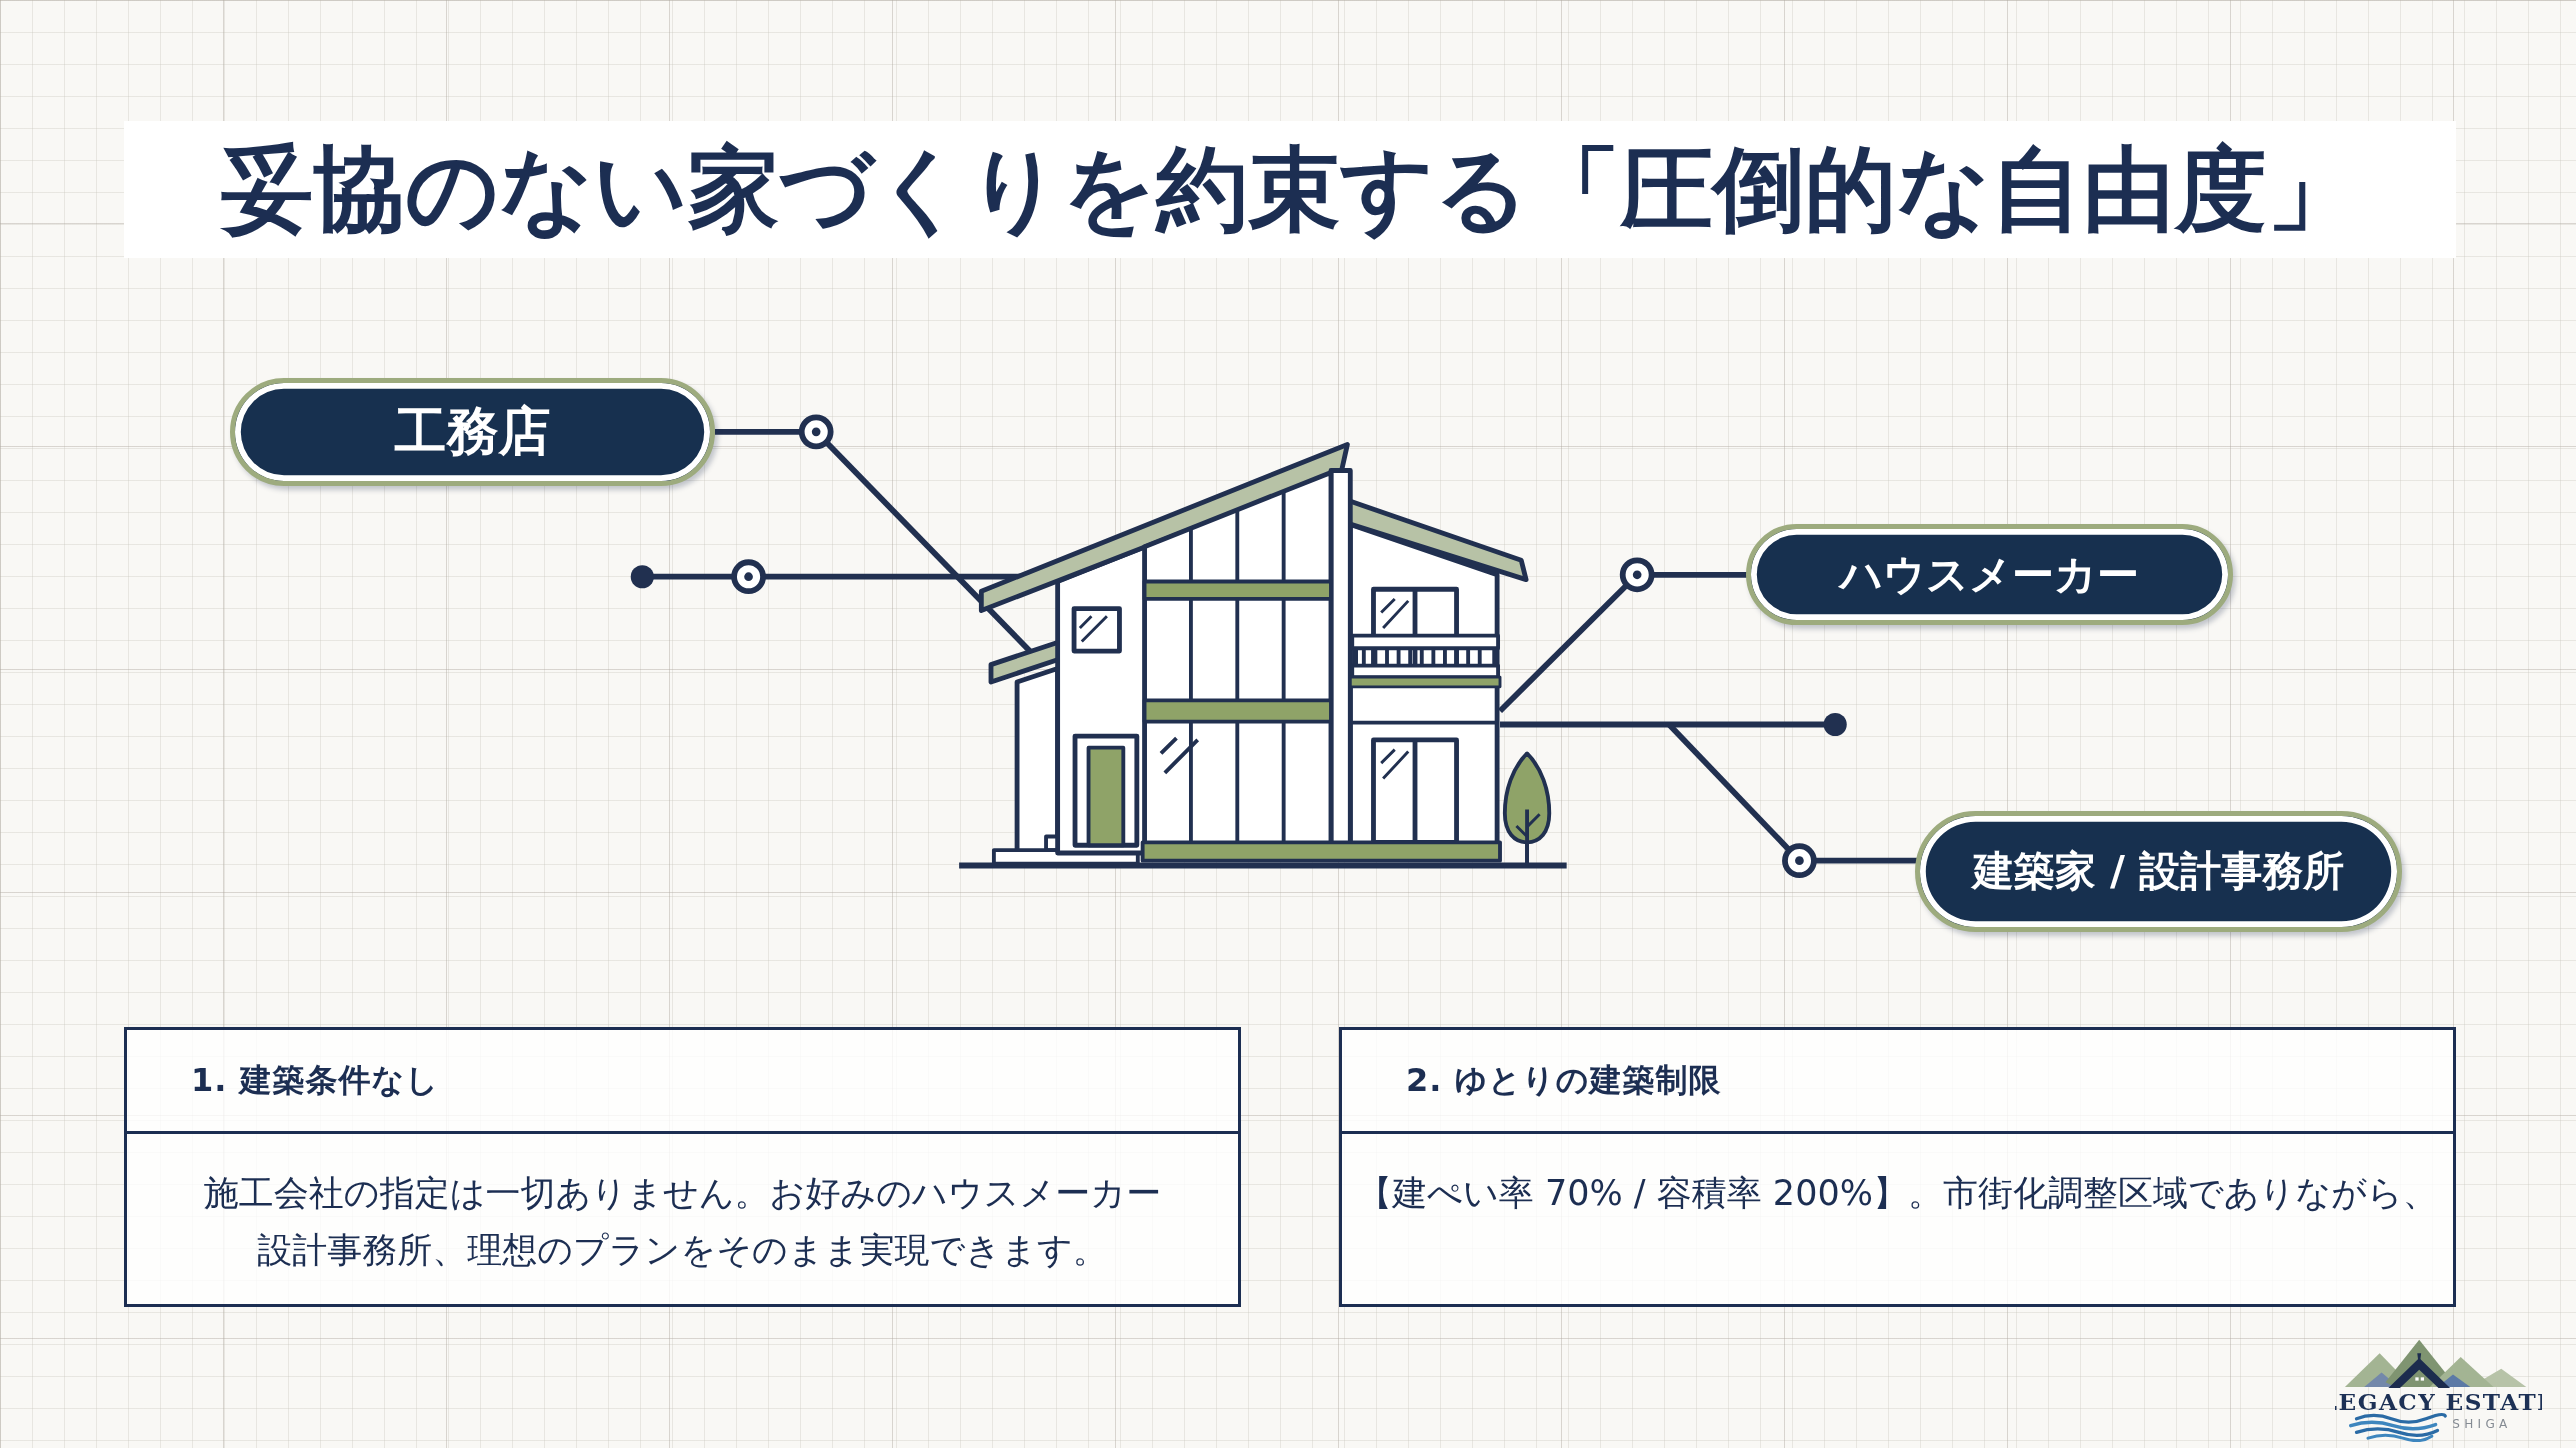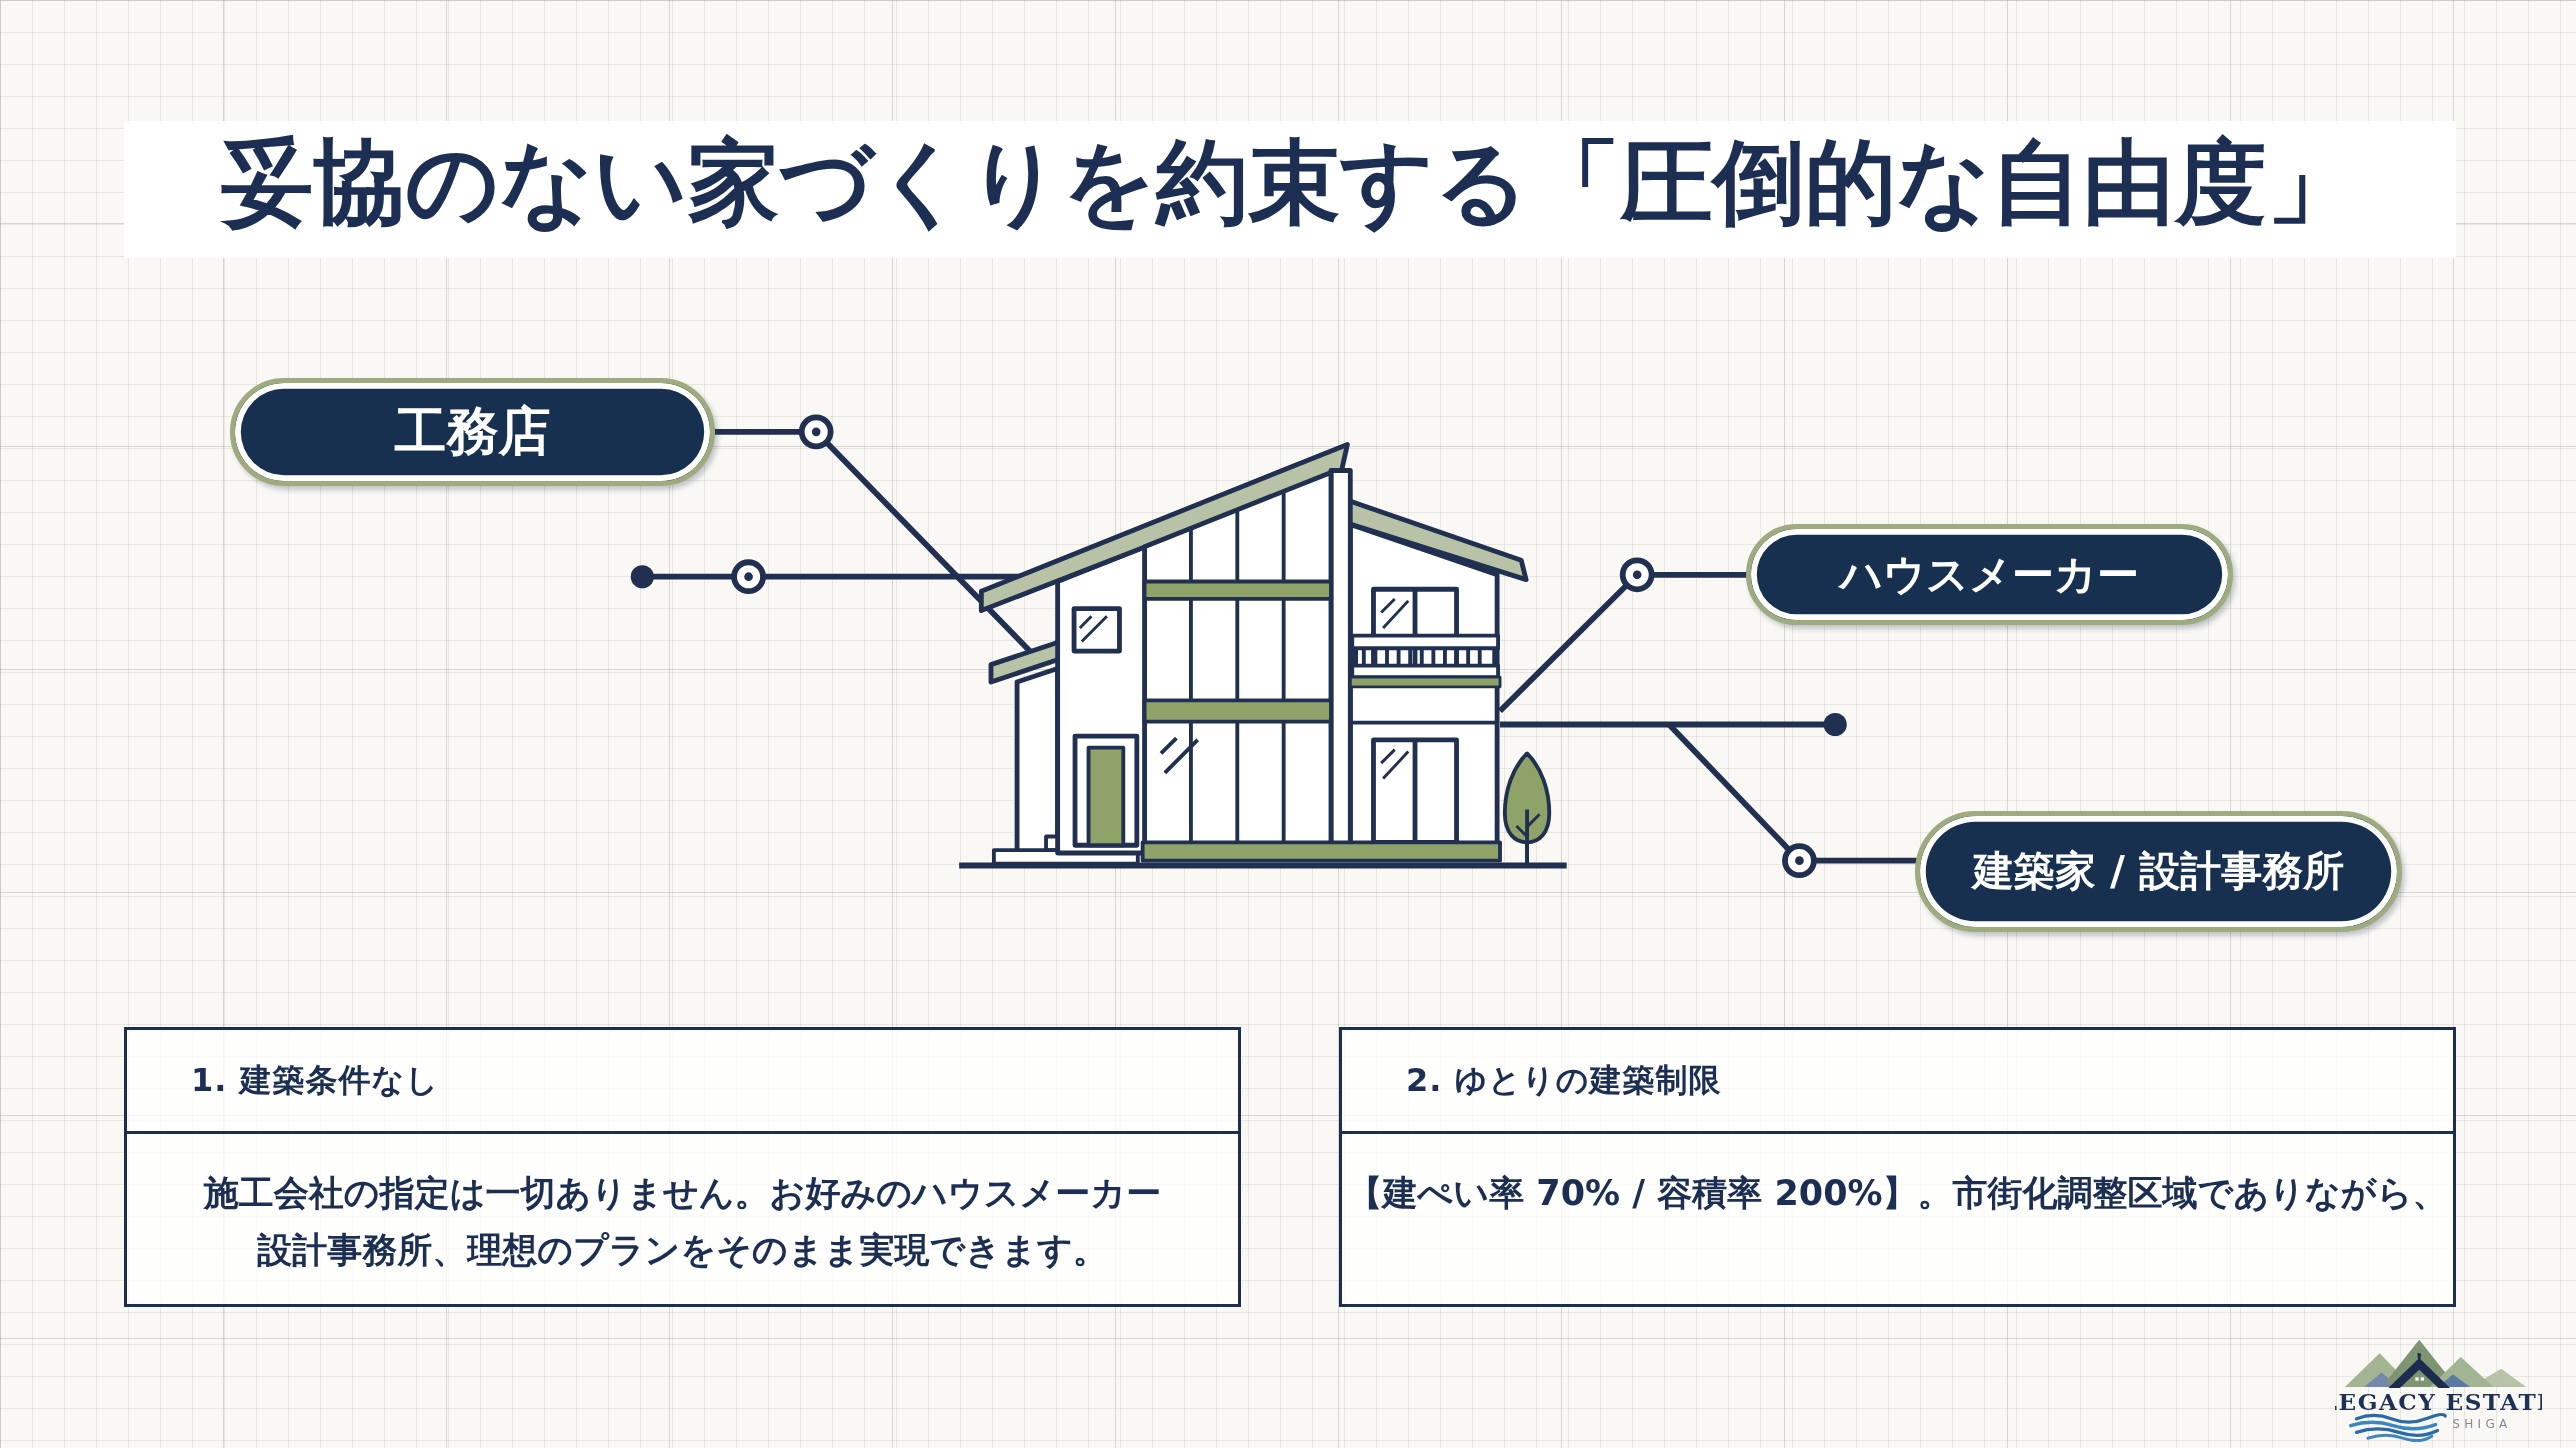--- a/index.html
+++ b/index.html
@@ -11,21 +11,21 @@
       linear-gradient(rgba(176,170,160,0.45) 1px, transparent 1px),
       linear-gradient(90deg, rgba(176,170,160,0.45) 1px, transparent 1px),
       linear-gradient(rgba(205,200,192,0.38) 1px, transparent 1px),
       linear-gradient(90deg, rgba(205,200,192,0.38) 1px, transparent 1px);
     background-size:223px 223px,223px 223px,32px 32px,32px 32px;
   }
   .abs{position:absolute;}
   
   .title-band{
     left:124px;top:121px;width:2332px;height:137px;background:#ffffff;
-    display:flex;align-items:flex-start;justify-content:center;
+    display:flex;align-items:center;justify-content:center;
   }
   .title-band h1{
     margin:0;font-family:"DejaVu Serif","Liberation Serif",serif;
     font-size:92px;font-weight:700;color:#1c2e52;letter-spacing:0px;white-space:nowrap;
   }
   
   .pill{
     background:#17304f;border:5.8px solid #9dab7e;border-radius:68px;
     box-shadow:inset 0 0 0 5.8px #ffffff, 2.9px 3.9px 5.8px rgba(33,48,80,0.25);
     display:flex;align-items:center;justify-content:center;
@@ -40,21 +40,21 @@
   .info-box{
     width:1117px;height:280px;border:3.9px solid #1c2e52;box-sizing:border-box;
     background:rgba(255,255,255,0.78);color:#1c2e52;
   }
   .info-box .hd{
     height:104px;border-bottom:3.9px solid #1c2e52;box-sizing:border-box;
     display:flex;align-items:center;padding-left:64px;
     font-size:32px;font-weight:bold;letter-spacing:1px;
   }
   .info-box .bd{
-    padding-top:31px;text-align:center;font-size:35px;font-weight:bold;line-height:1.62;
+    padding-top:31px;text-align:center;font-size:35px;font-weight:normal;line-height:1.62;
   }
   .box-1{left:124px;top:1027px;}
   .box-2{left:1339px;top:1027px;}
   
   .logo{left:2335px;top:1332px;width:207px;height:110px;}
 </style>
 </head>
 <body>
 
 <div class="abs title-band">

